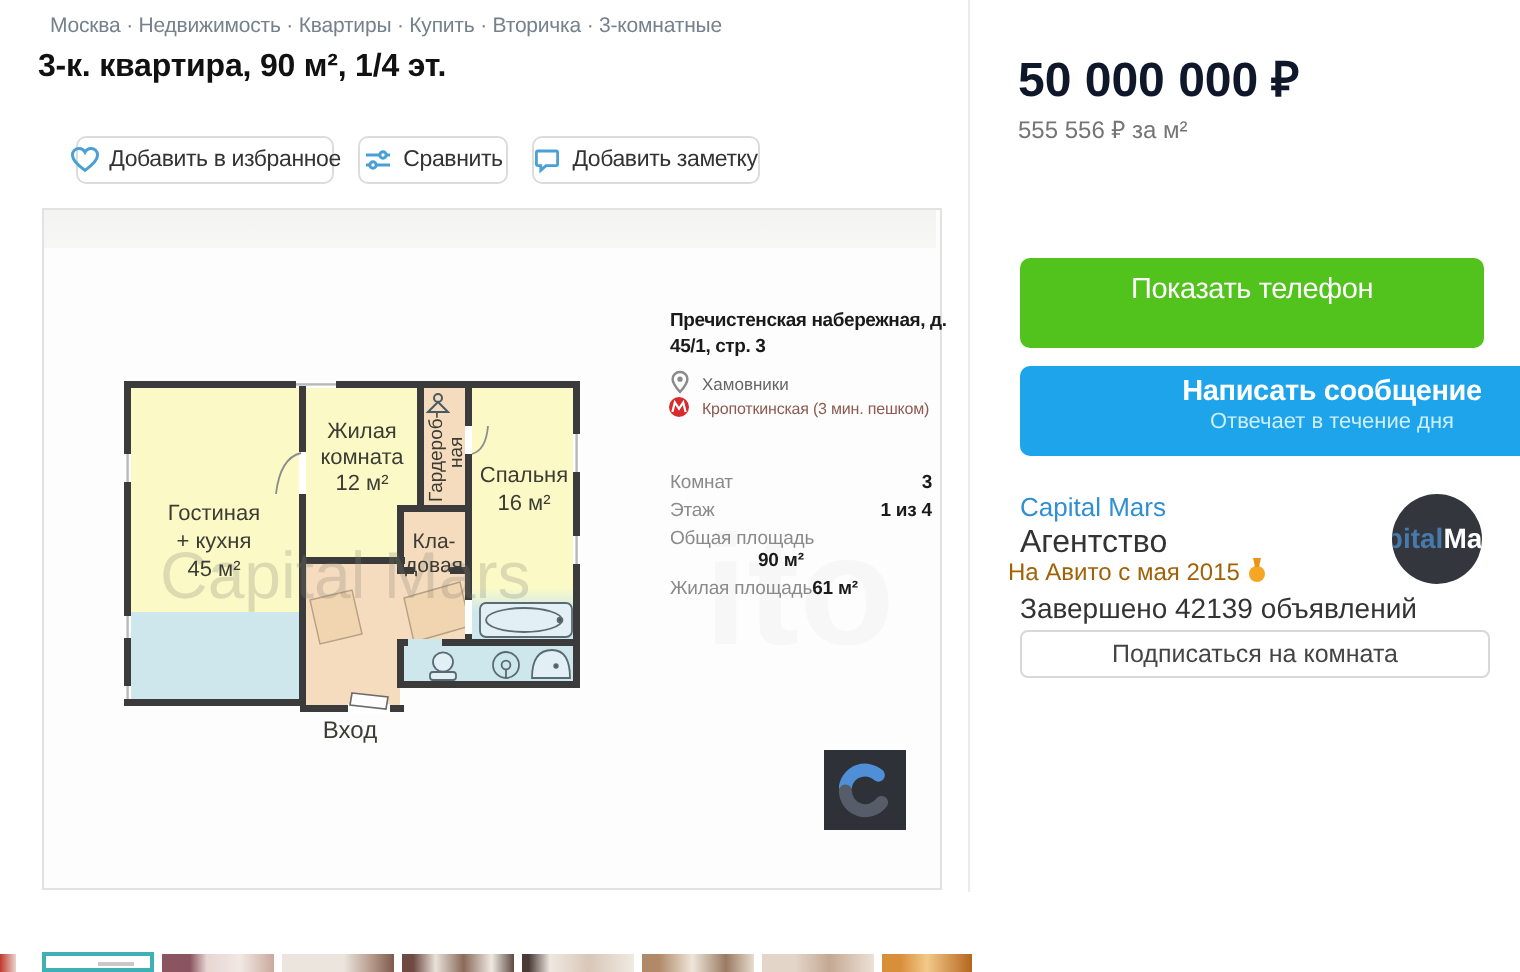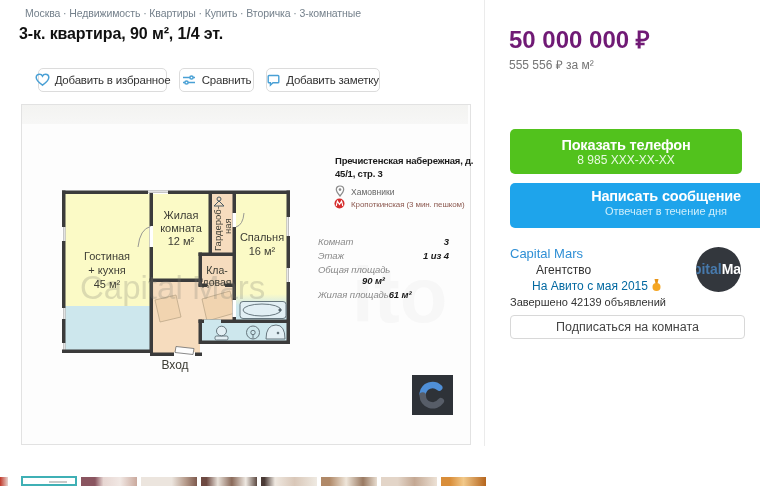--- a/index.html
+++ b/index.html
@@ -37,46 +37,45 @@
           <line x1="1" y1="8.5" x2="13" y2="8.5"></line>
           <circle cx="9.5" cy="3.5" r="1.6" fill="#fff"></circle>
           <circle cx="4.5" cy="8.5" r="1.6" fill="#fff"></circle>
         </g>
       </svg>
     Сравнить
   </div>
 
   <div class="abs" style="left:484px;top:0px;width:1px;height:446px;background:#ebebeb;"></div>
 
-  <div class="abs" style="left:509px;top:22px;font-size:24px;font-weight:bold;color:#701a75;">50 000 000 ₽</div>
+  <div class="abs" style="left:509px;top:22px;font-size:24px;font-weight:bold;color:#0f172a;">50 000 000 ₽</div>
 
   <div class="abs" style="left:509px;top:56px;font-size:12px;color:#757575;">555 556 ₽ за м²</div>
 
   <div class="abs" style="left:510px;top:129px;width:232px;height:45px;border-radius:5px;background:#52c21d;color:#fff;text-align:center;">
-    <div style="font-size:14.5px;font-weight:bold;margin-top:8px;letter-spacing:-0.2px;">Показать телефон</div>
-    <div style="font-size:12px;margin-top:0px;color:#e8fadf;">8 985 XXX-XX-XX</div>
+    <div style="font-size:14.5px;font-weight:normal;margin-top:8px;letter-spacing:-0.2px;">Показать телефон</div>
   </div>
 
   <div class="abs" style="left:510px;top:183px;width:232px;height:45px;border-radius:5px;background:#1ea4eb;color:#fff;text-align:center;padding-left:40px;">
     <div style="font-size:14.5px;font-weight:bold;margin-top:5px;letter-spacing:-0.2px;">Написать сообщение</div>
     <div style="font-size:11px;margin-top:1px;color:#cdeefb;">Отвечает в течение дня</div>
   </div>
 
   <div class="abs" style="left:510px;top:246px;font-size:13px;color:#2f8fd5;">Capital Mars</div>
 
-  <div class="abs" style="left:536px;top:263px;font-size:12px;color:#333;">Агентство</div>
-
-  <div class="abs" style="left:532px;top:279px;font-size:12px;color:#0369a1;">На Авито с мая 2015
+  <div class="abs" style="left:510px;top:263px;font-size:16px;color:#333;">Агентство</div>
+
+  <div class="abs" style="left:504px;top:279px;font-size:12px;color:#a16207;">На Авито с мая 2015
     <svg width="11" height="13" viewBox="0 0 11 13" style="vertical-align:-2px;">
         <circle cx="5.5" cy="8" r="4" fill="#f5a623"></circle>
         <path d="M3.5 0 h4 l-1 4.5 h-2 z" fill="#e89417"></path>
       </svg>
   </div>
 
-  <div class="abs" style="left:510px;top:296px;font-size:11px;color:#333;">Завершено 42139 объявлений</div>
+  <div class="abs" style="left:510px;top:296px;font-size:14px;color:#333;">Завершено 42139 объявлений</div>
 
   <div class="abs" style="left:696px;top:247px;width:45px;height:45px;border-radius:50%;background:#33373d;overflow:hidden;">
     <div style="position:absolute;left:-21px;top:14px;width:100px;font-size:14px;font-weight:bold;color:#4779ab;white-space:nowrap;">Capital<span style="color:#fff;">Mars</span></div>
   </div>
 
   <div class="abs" style="left:510px;top:315px;width:233px;height:22px;border:1px solid #d8d8d8;border-radius:4px;background:#fff;display:flex;align-items:center;justify-content:center;font-size:12.5px;color:#444;">Подписаться на комната</div>
 
   <div class="abs" style="left:21px;top:104px;width:448px;height:339px;border:1px solid #e2e2e2;background:#fdfdfd;"></div>
 
   <div class="abs" style="left:22px;top:105px;width:446px;height:19px;background:linear-gradient(180deg,#f3f3f1,#f7f7f6);"></div>
@@ -243,21 +242,21 @@
 
   <div class="abs" style="left:351px;top:187px;font-size:8.5px;color:#666;">Хамовники</div>
 
   <svg class="abs" style="left:334px;top:198px;" width="11" height="11" viewBox="0 0 11 11">
       <circle cx="5.5" cy="5.5" r="5" fill="#d62c2c"></circle>
       <path d="M2.2 8 L3.4 3.2 L5.5 6.4 L7.6 3.2 L8.8 8" fill="none" stroke="#fff" stroke-width="1.1"></path>
     </svg>
 
   <div class="abs" style="left:351px;top:200px;font-size:8px;color:#8d5a51;letter-spacing:-0.1px;">Кропоткинская (3 мин. пешком)</div>
 
-  <div class="abs" style="left:318px;top:236px;width:131px;font-size:9.5px;color:#8a8a8a;letter-spacing:-0.1px;font-style:italic;">
+  <div class="abs" style="left:335px;top:236px;width:131px;font-size:9.5px;color:#8a8a8a;letter-spacing:-0.1px;">
     <div style="display:flex;justify-content:space-between;margin-bottom:3px;">
         <span>Комнат</span>
         <b style="color:#1a1a1a;">3</b>
       </div>
     <div style="display:flex;justify-content:space-between;margin-bottom:3px;">
         <span>Этаж</span>
         <b style="color:#1a1a1a;">1 из 4</b>
       </div>
     <div style="display:flex;justify-content:space-between;margin-bottom:3px;flex-direction:column;">
         <span>Общая площадь</span>

